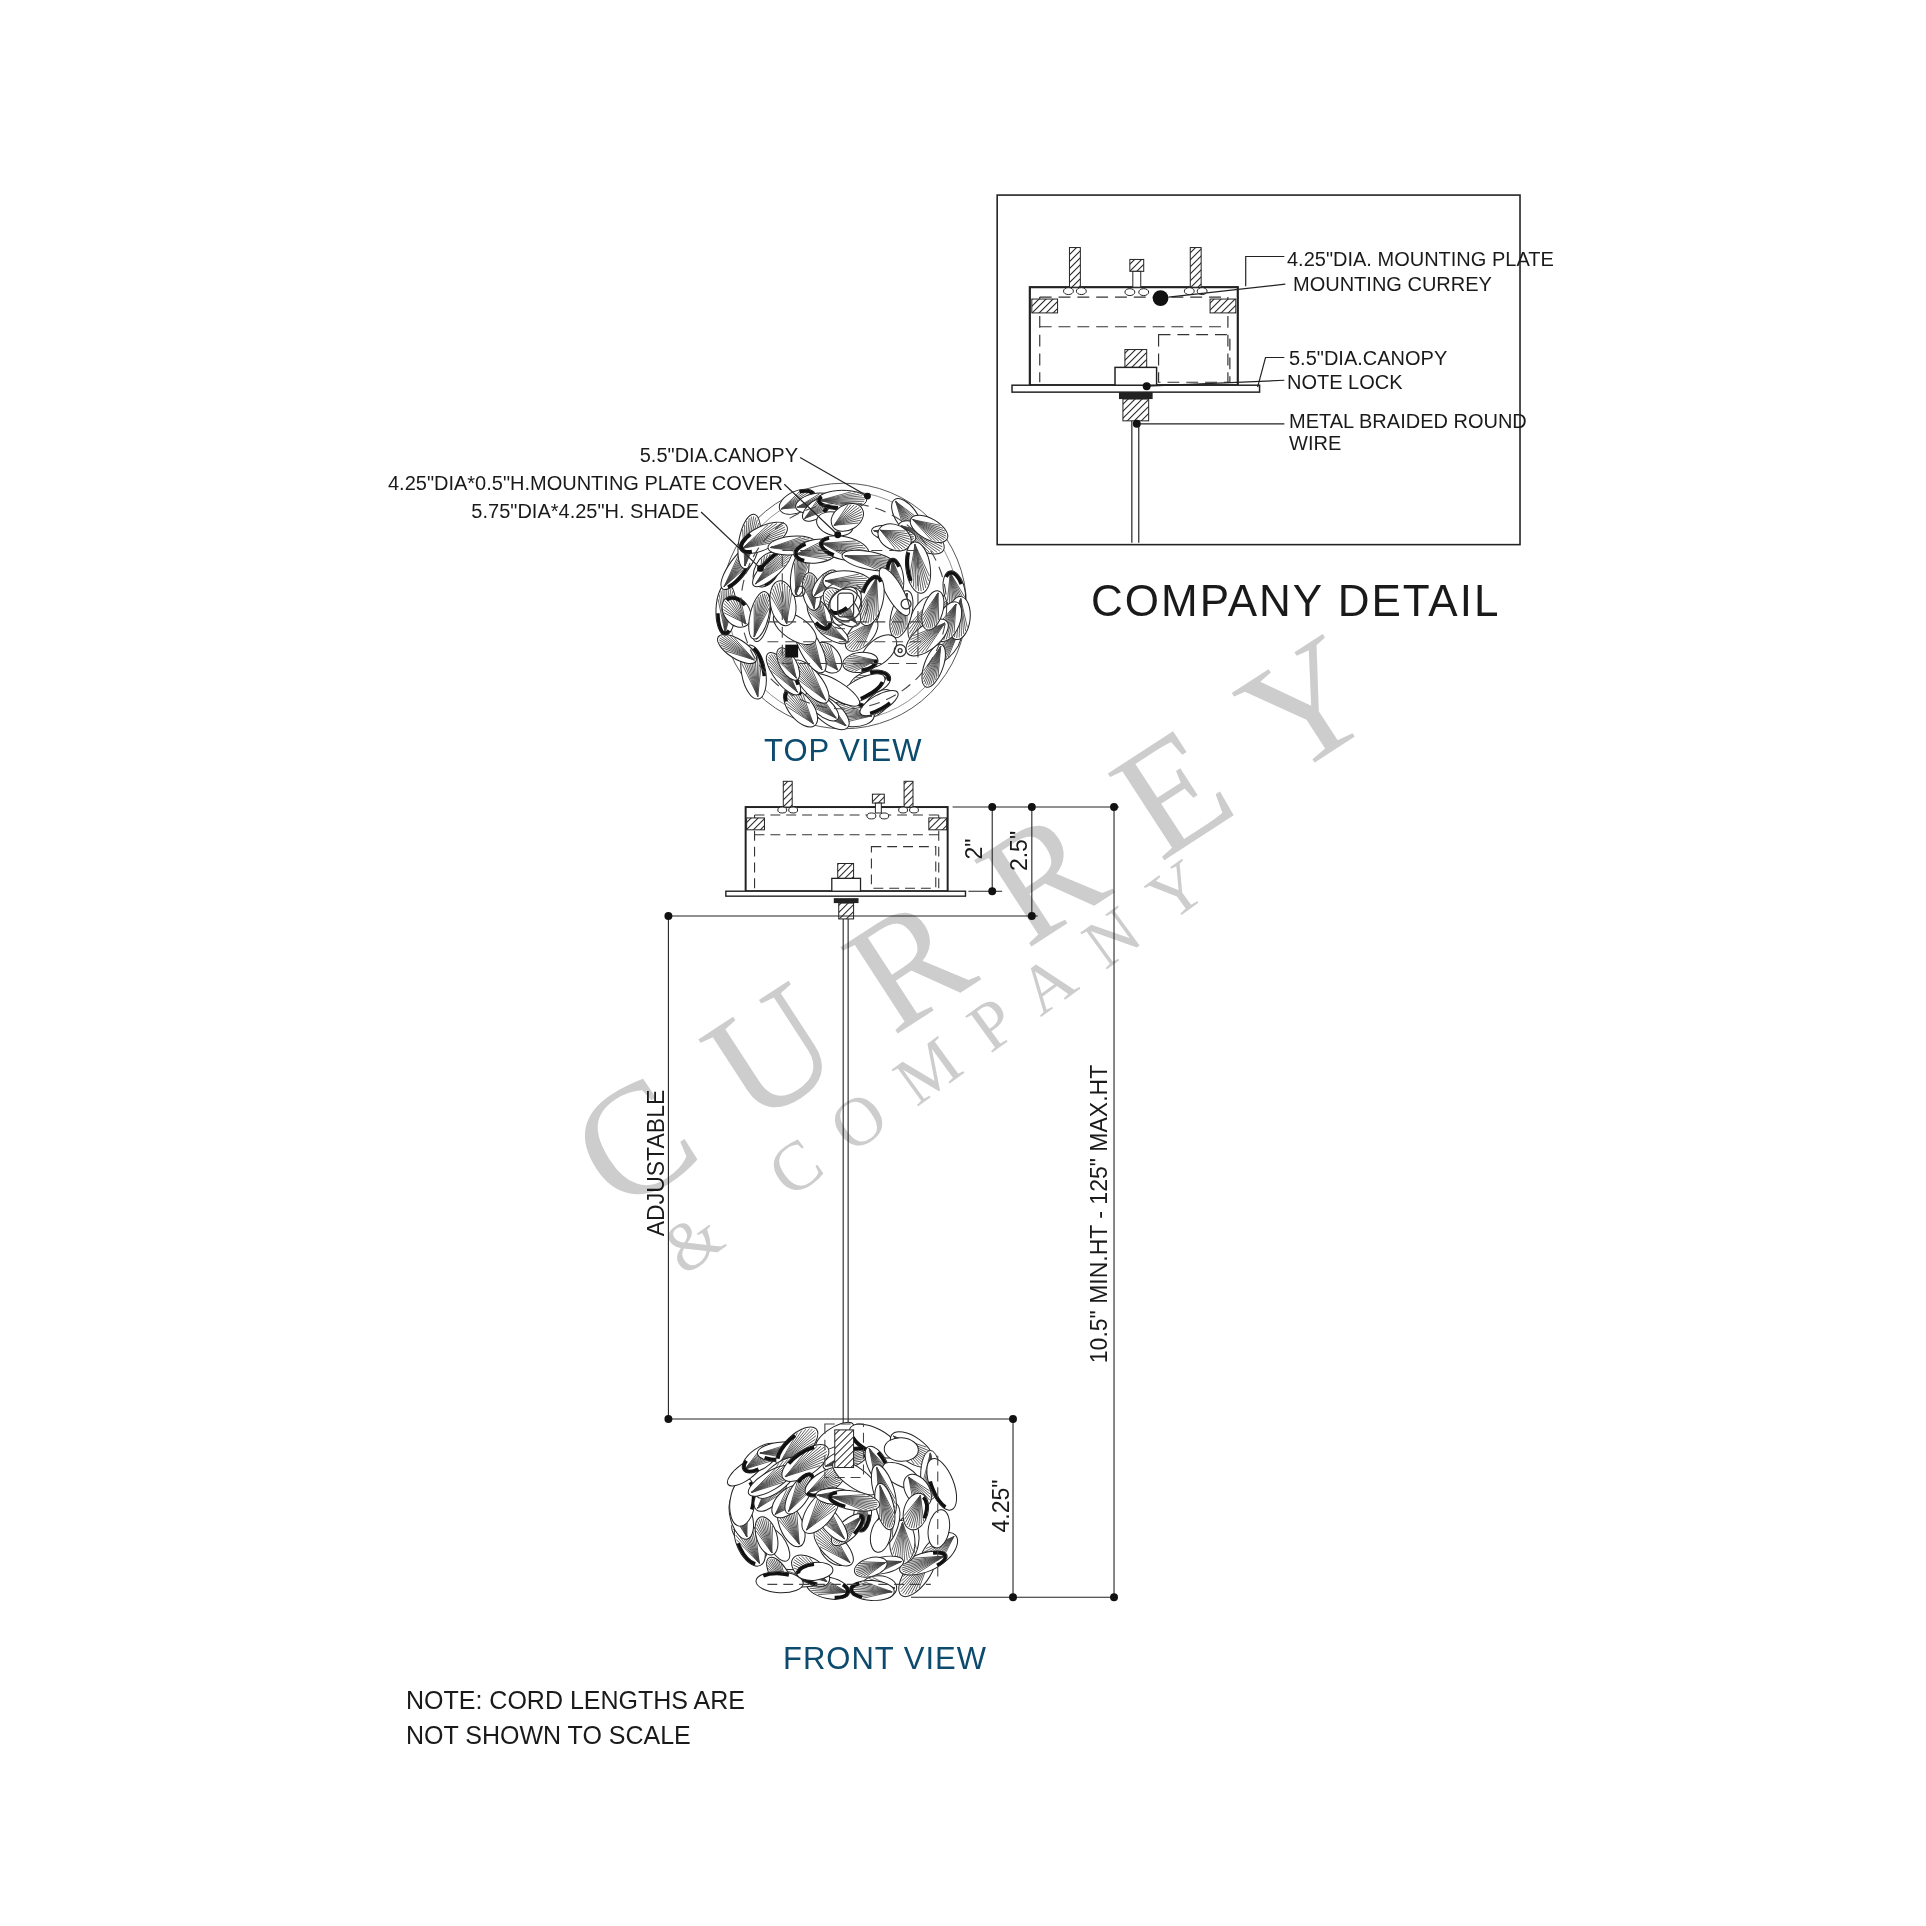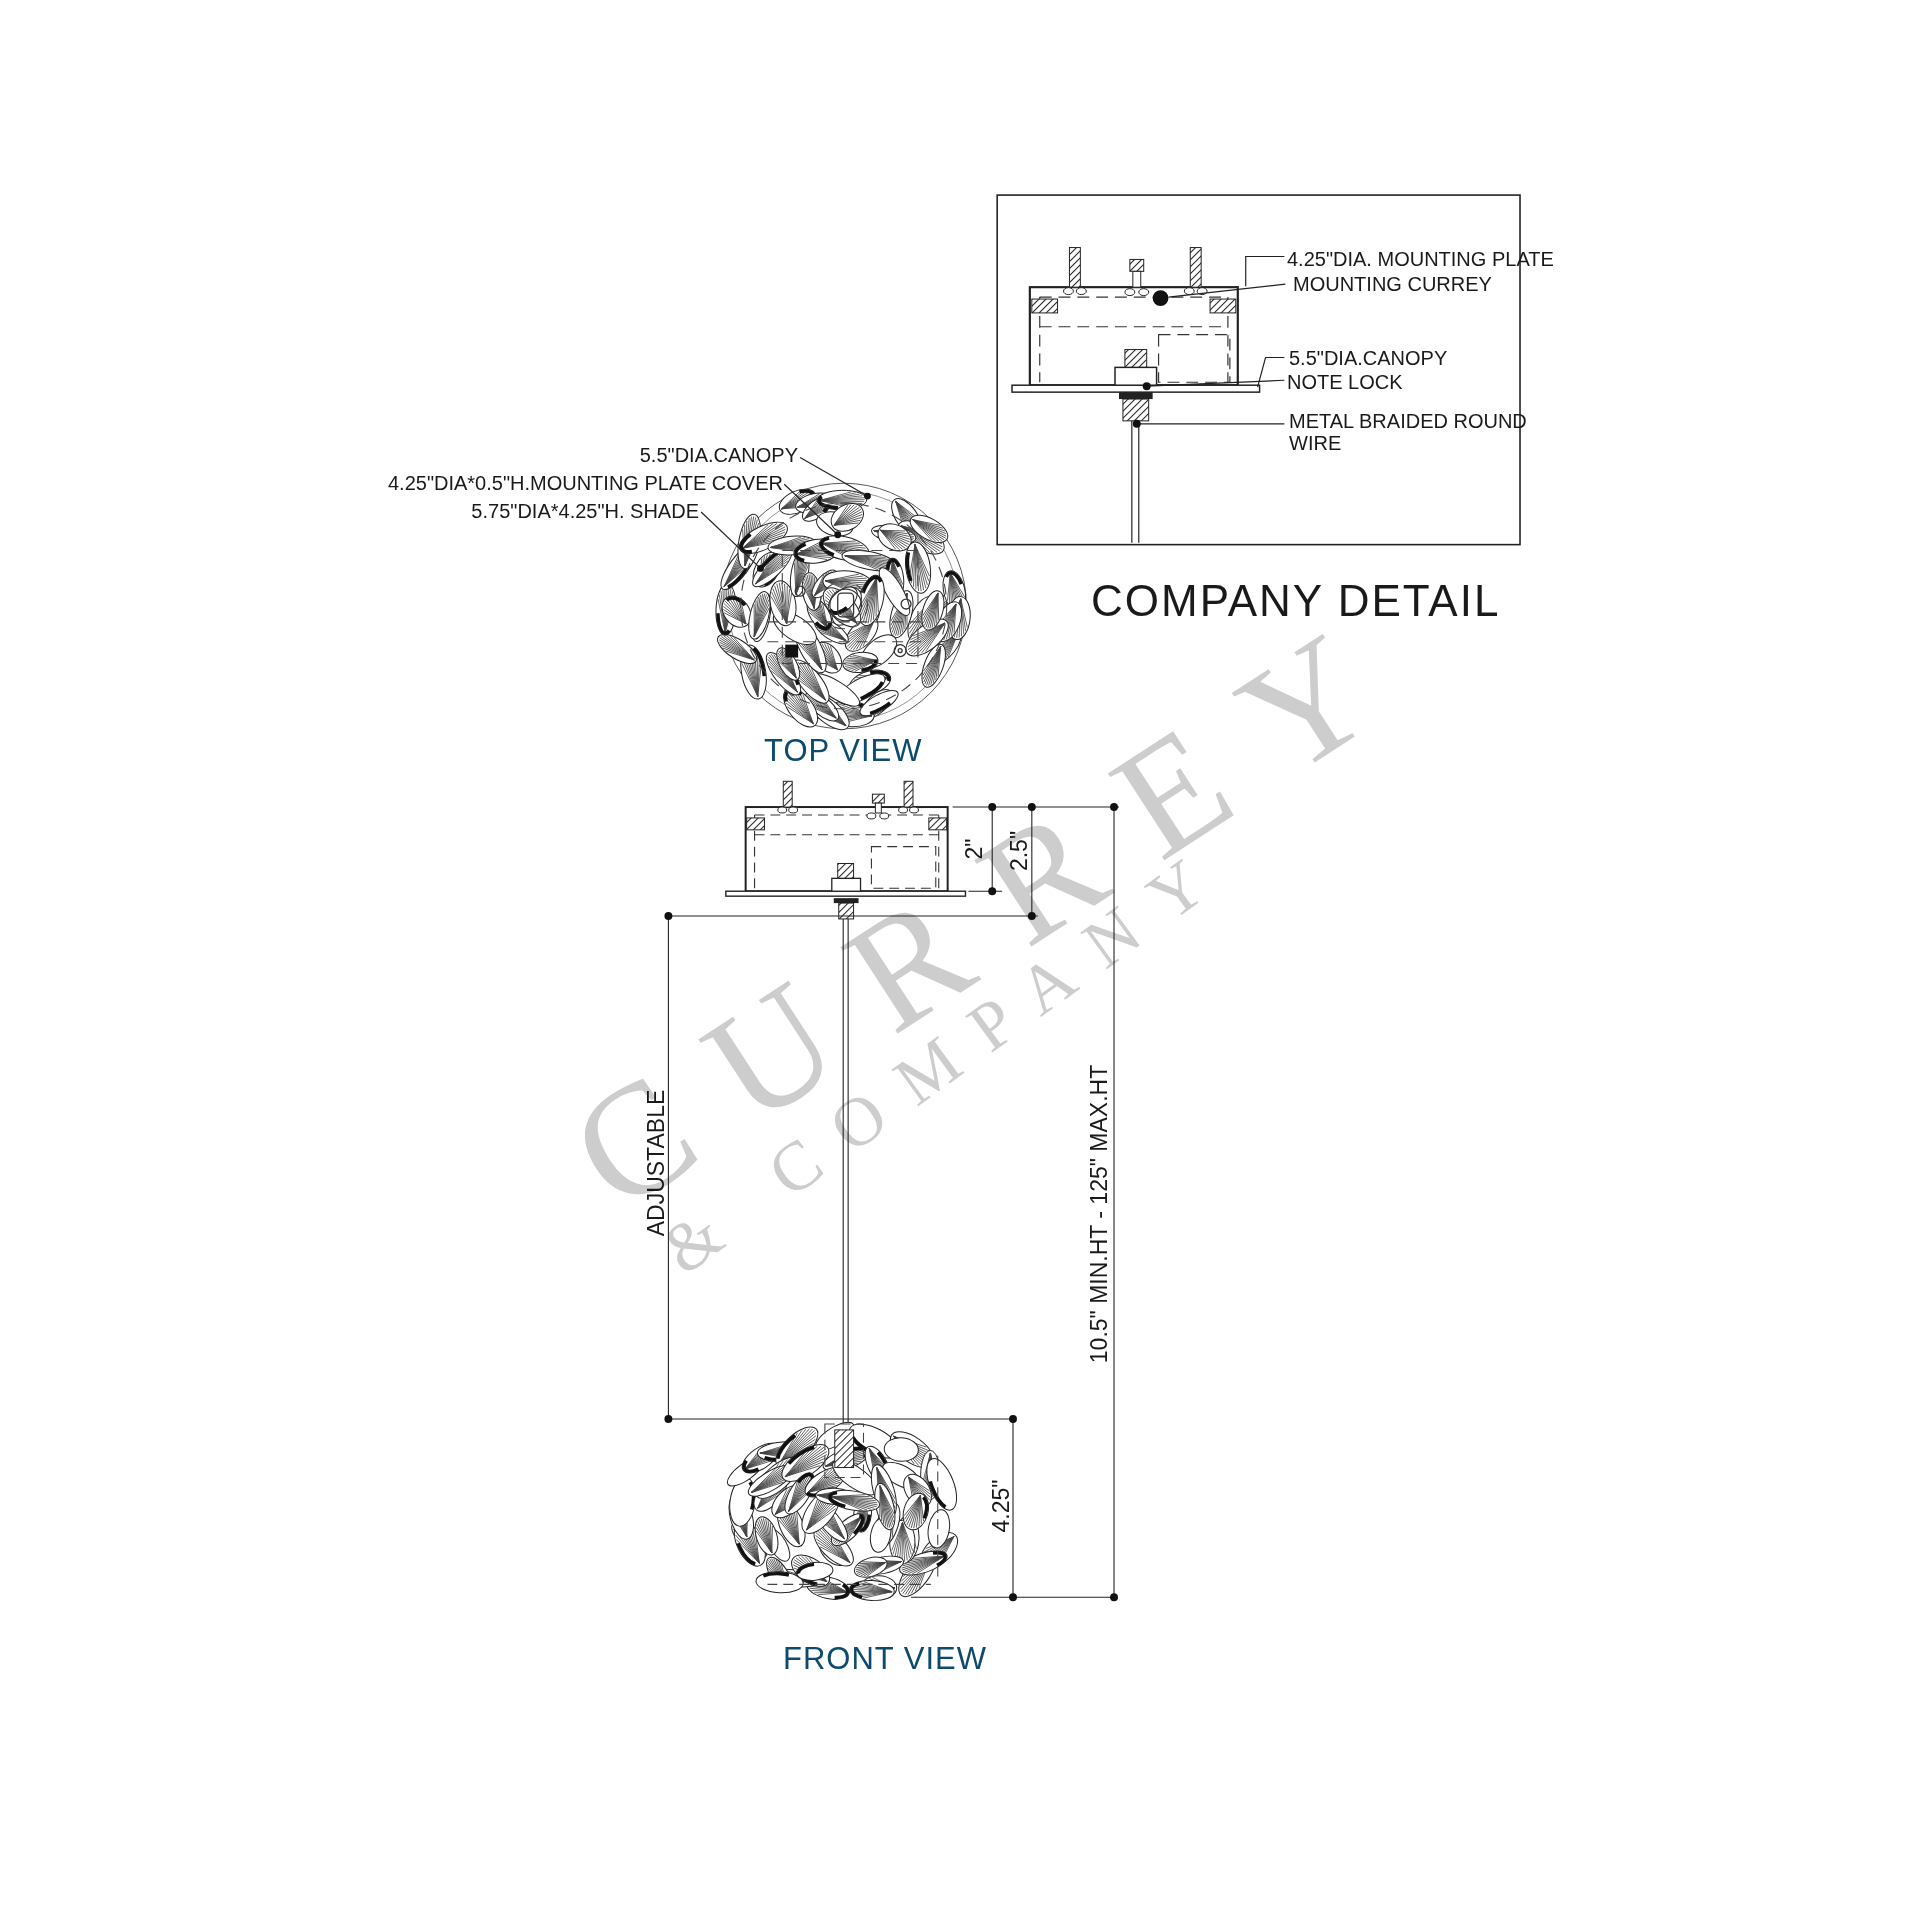--- a/index.html
+++ b/index.html
@@ -1792,14 +1792,16 @@
 
   <div class="viewtitle" style="left:764px;top:733px;">TOP VIEW</div>
   <div class="viewtitle" style="left:756px;top:1641px;margin-left:27px;">FRONT VIEW</div>
 
   <div class="dim" style="left:974px;top:849px;">2"</div>
   <div class="dim" style="left:1019px;top:851px;">2.5"</div>
   <div class="dim" style="left:656px;top:1163px;">ADJUSTABLE</div>
   <div class="dim" style="left:1099px;top:1214px;">10.5" MIN.HT - 125" MAX.HT</div>
   <div class="dim" style="left:1001px;top:1506px;">4.25"</div>
 
+  <div class="note" style="left:406px;top:1683px;">NOTE: CORD LENGTHS ARE
+NOT SHOWN TO SCALE</div>
 </div>
 
 
 </body></html>

